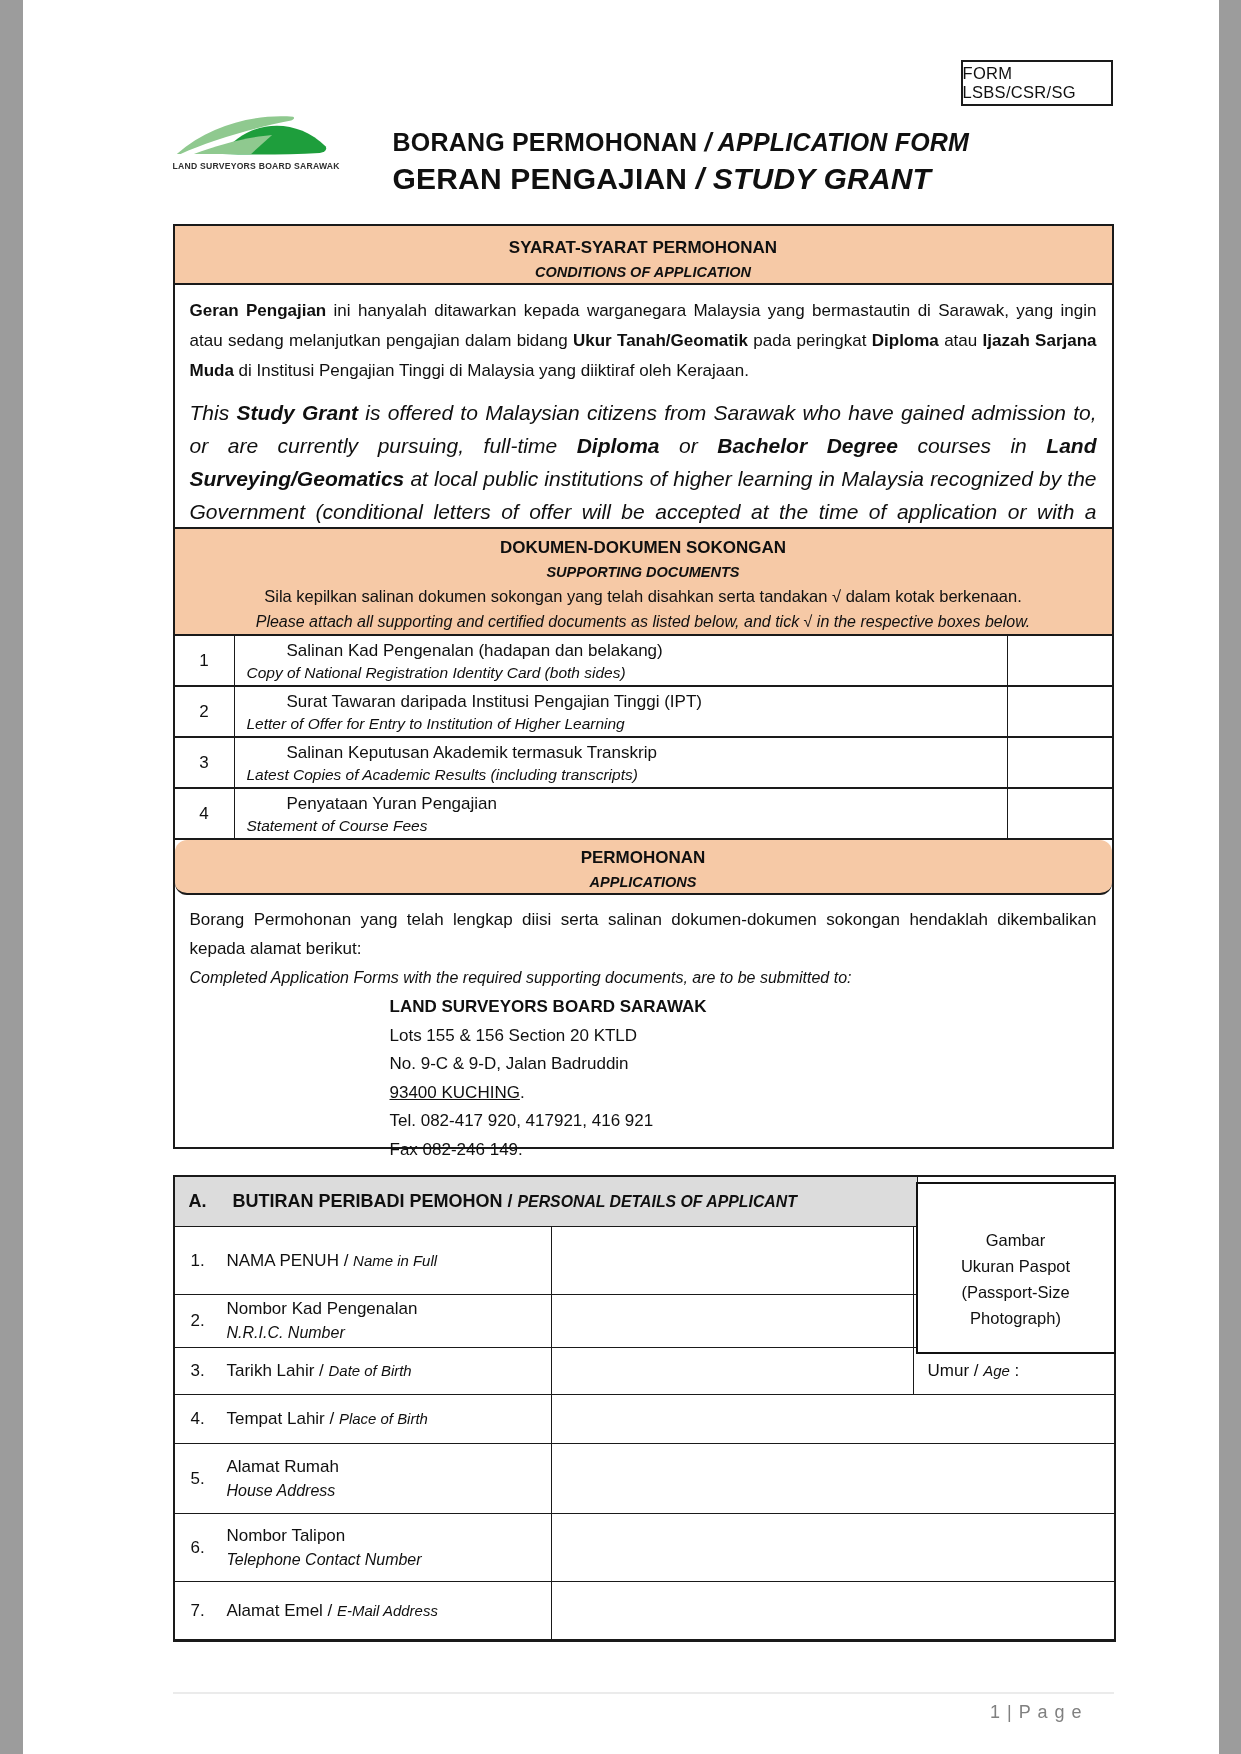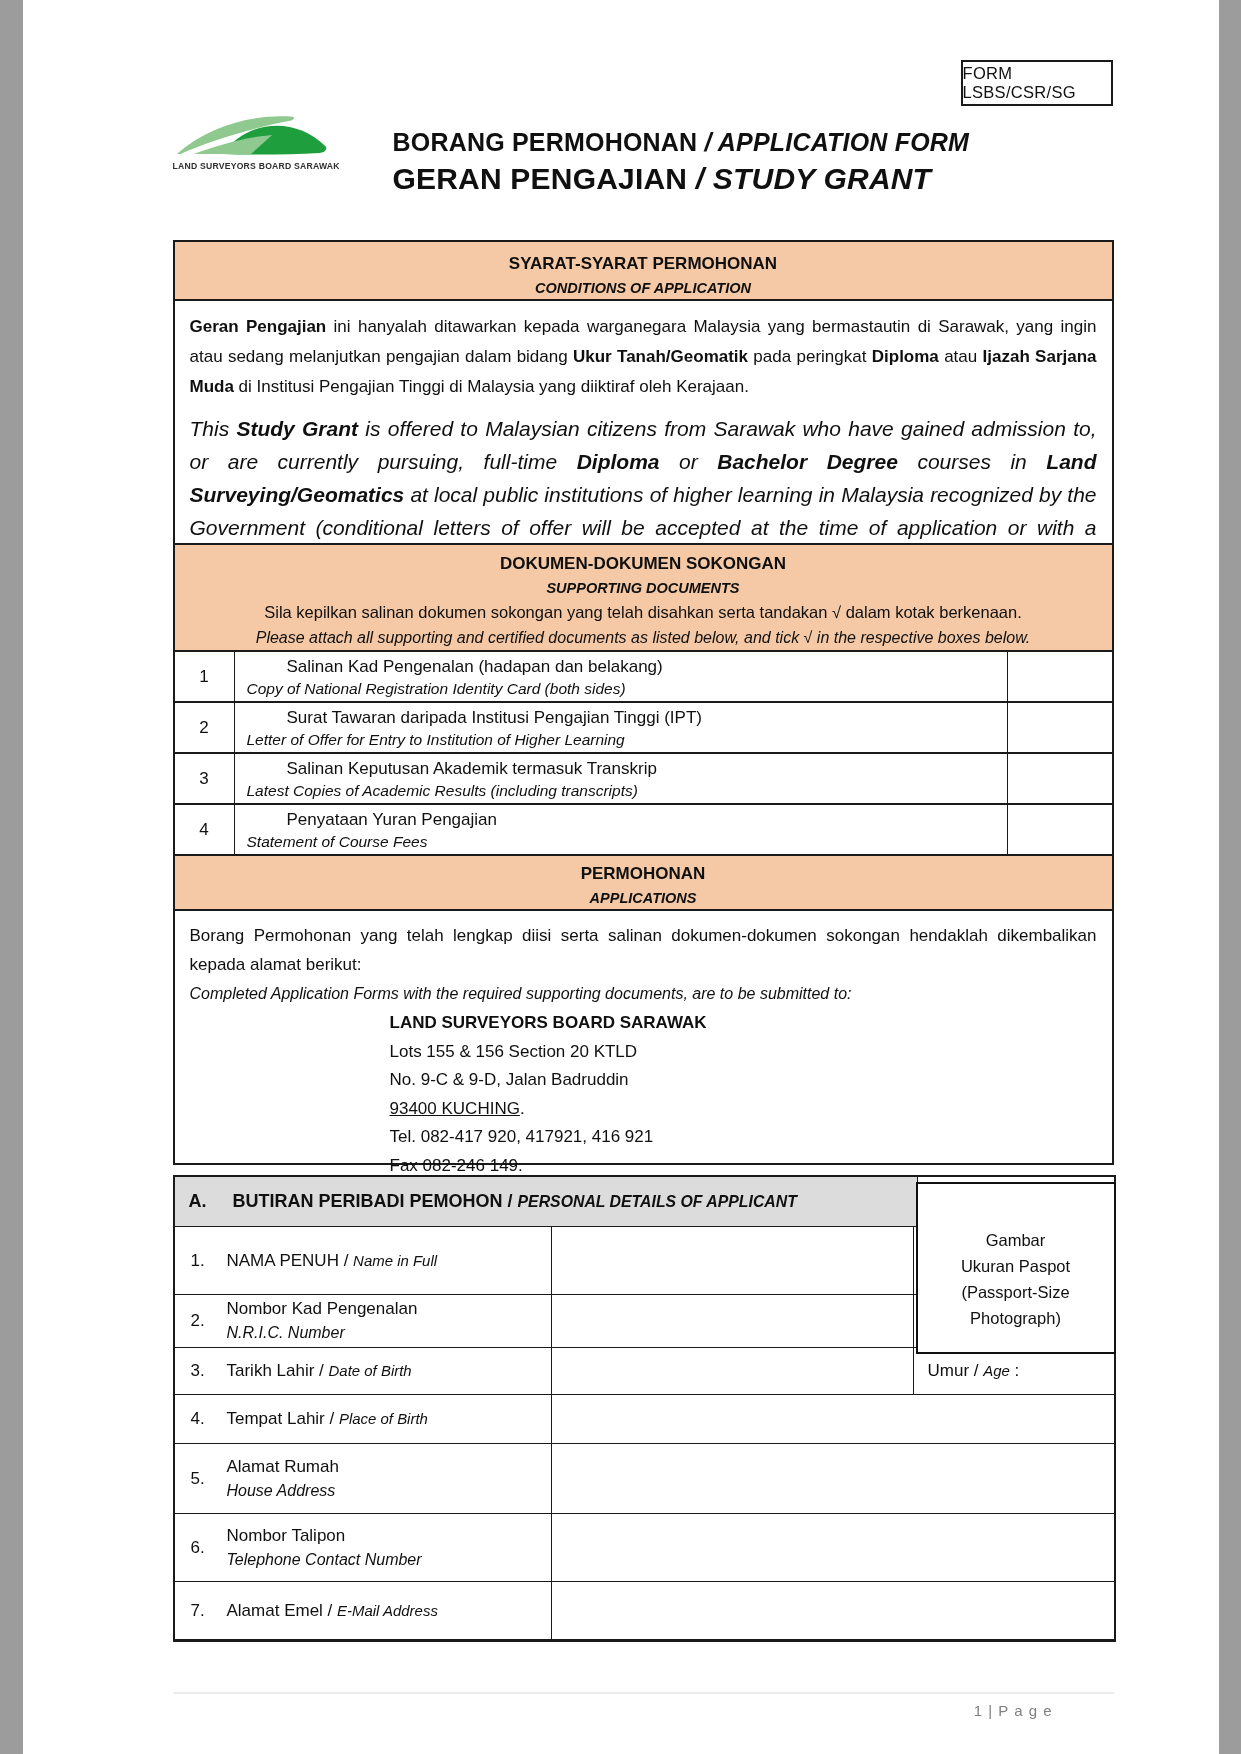--- a/index.html
+++ b/index.html
@@ -21,40 +21,40 @@
     font-size:16.5px; letter-spacing:0.3px;
   }
   .logo-wrap { position:absolute; left:150px; top:110px; width:168px; }
   .logo-caption { font-size:8.6px; font-weight:bold; color:#2e2e2e; letter-spacing:0.25px; margin-top:1px; white-space:nowrap; }
   .title-wrap { position:absolute; left:370px; top:126px; }
   .title-line1 { font-size:25px; line-height:32px; letter-spacing:0.2px; }
   .title-line2 { font-size:30px; line-height:38px; margin-top:2px; letter-spacing:0.2px; }
 
   
   .main-table {
-    position:absolute; left:150px; top:240px; width:941px; height:925px;
+    position:absolute; left:150px; top:224px; width:941px; height:925px;
     border:2px solid #1a1a1a; display:flex; flex-direction:column; background:#fff;
   }
   .peach { background:#F6C9A6; text-align:center; border-bottom:2px solid #1a1a1a; }
   .sec-head-ms { font-size:17px; font-weight:bold; line-height:26px; }
   .sec-head-en { font-size:14.5px; font-weight:bold; font-style:italic; line-height:22px; }
   .cond-head { height:66px; padding-top:9px; }
   .cond-body { height:244px; padding:11px 15px 0 15px; border-bottom:2px solid #1a1a1a; }
   .para-ms { font-size:17px; line-height:30px; text-align:justify; }
   .para-en { font-size:21px; line-height:33px; text-align:justify; font-style:italic; margin-top:10px; }
   .docs-head { height:108px; padding-top:6px; }
   .docs-note-ms { font-size:16.5px; line-height:26px; }
   .docs-note-en { font-size:16px; line-height:25px; font-style:italic; }
   .doc-row { height:51px; display:flex; border-bottom:2px solid #1a1a1a; }
   .doc-num { width:60px; border-right:1.5px solid #1a1a1a; display:flex; align-items:center; justify-content:center; font-size:17px; }
   .doc-text { flex:1; padding:3px 12px; display:flex; flex-direction:column; justify-content:center; }
   .doc-ms { font-size:17px; line-height:23px;margin-left:40px; }
   .doc-en { font-size:15.5px; line-height:21px; font-style:italic; }
   .doc-tick { width:105px; border-left:1.5px solid #1a1a1a; }
-  .perm-head { height:58px; padding-top:5px; }
+  .perm-head { height:58px; padding-top:5px;border-radius:12px; }
   .perm-body { flex:1; padding:10px 15px 0 15px; }
   .perm-ms { font-size:17px; line-height:29px; text-align:justify; }
   .perm-en { font-size:16px; line-height:26px; font-style:italic; margin-top:2px; }
   .address { margin-left:200px; margin-top:2px; }
   .addr-line { font-size:17px; line-height:28.5px; }
 
   
   .sectionA {
     position:absolute; left:150px; top:1175px; width:943px;
     border:2px solid #1a1a1a; background:#fff;
@@ -78,21 +78,21 @@
   .age-cell { display:flex; align-items:center; padding-left:14px; font-size:17px; }
   .photo-box {
     position:absolute; left:741px; top:5px; width:200px; height:172px;
     border:2.5px solid #111; background:#fff; display:flex; flex-direction:column;
     justify-content:center; align-items:center; text-align:center; padding-top:22px;
   }
   .photo-line { font-size:16.5px; line-height:26px; }
 
   
   .footer-rule { position:absolute; left:150px; top:1692px; width:941px; height:2px; background:#ebebeb; }
-  .footer-page { position:absolute; right:166px; top:1702px; font-size:15px; color:#808080; letter-spacing:1px; }
+  .footer-page { position:absolute; right:136px; top:1702px; font-size:18px; color:#808080; letter-spacing:1px; }
 </style>
 </head>
 <body>
 
 <div class="page">
 
   <div class="form-tag">
     <span>FORM LSBS/CSR/SG</span>
   </div>
 

